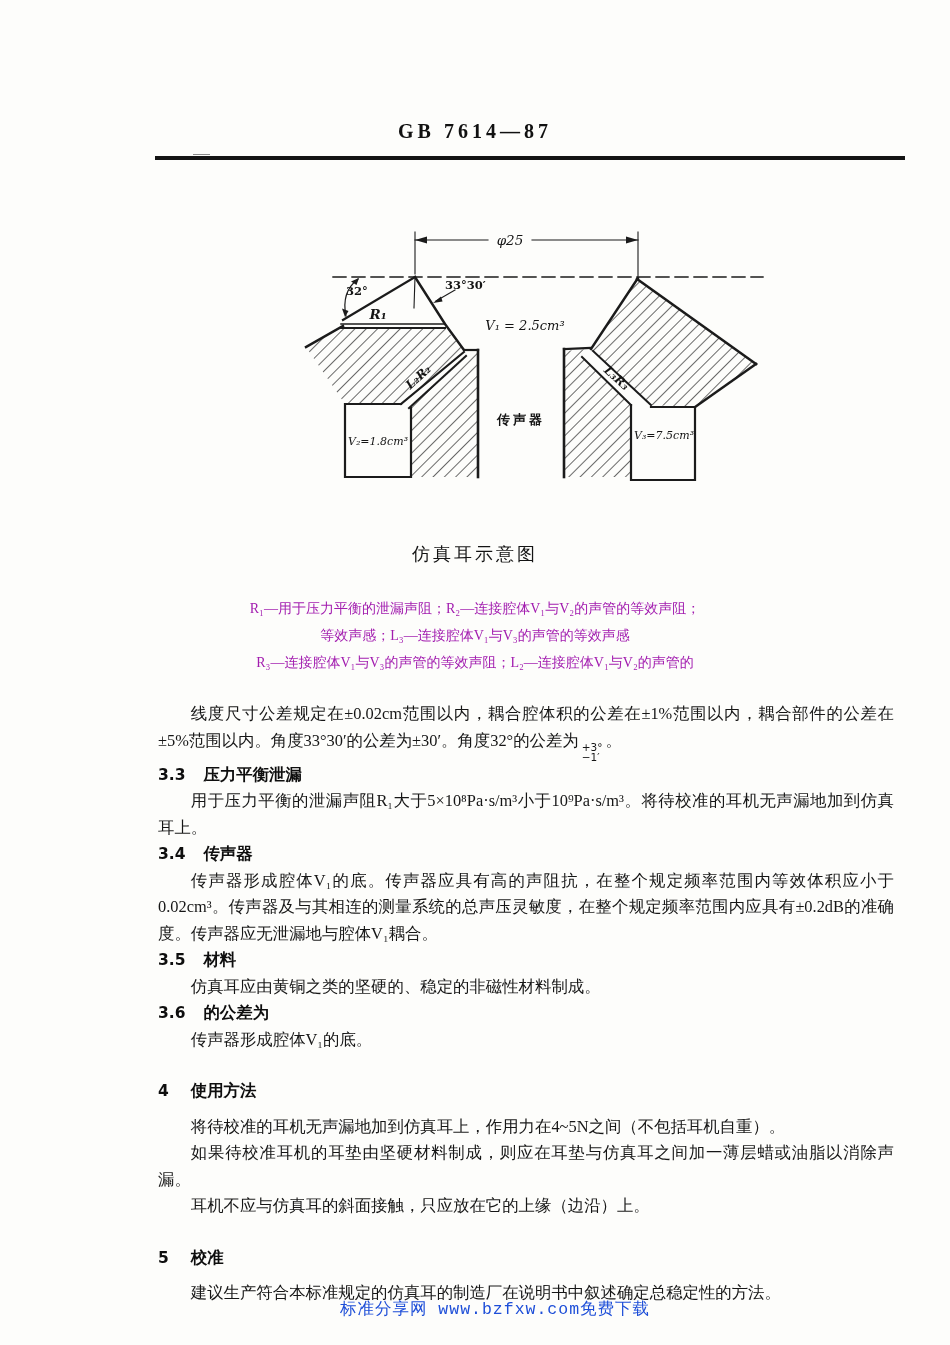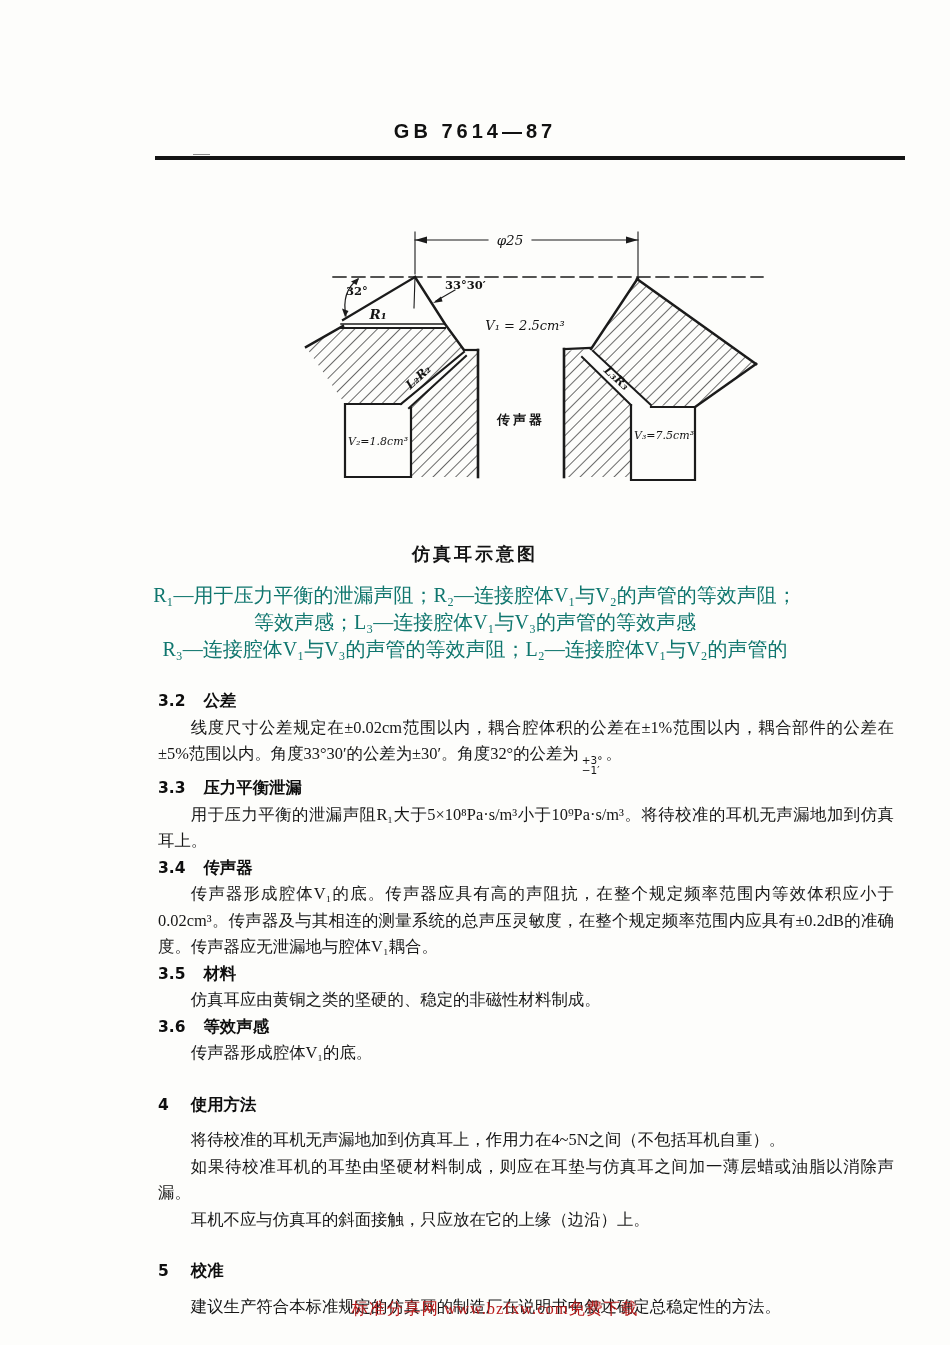--- a/index.html
+++ b/index.html
@@ -3,51 +3,51 @@
 <meta charset="utf-8">
 <style>
   html,body{margin:0;padding:0;background:#e8e8e8;}
   .page{
     position:relative;width:950px;height:1345px;margin:0 auto;
     background:#fdfdfb;color:#1c1c1c;overflow:hidden;
     font-family:"Liberation Serif","DejaVu Serif",serif;
   }
   .doc-header{
     padding-top:120px;text-align:center;
-    font-family:Liberation Sans, sans-serif;
+    font-family:Liberation Serif, serif;
     font-weight:bold;font-size:20px;letter-spacing:4px;color:#111;
   }
   .header-rule{margin:13px 45px 0 155px;height:4px;background:#141414;}
   .scan-artifact{position:absolute;left:193px;top:154px;width:17px;height:1px;background:#8a8a8a;}
   .figure-wrap{margin:0;padding:0;}
   .diagram-svg{display:block;margin:64px 0 0 278px;}
   .fig-caption{
-    margin-top:36px;text-align:center;font-size:18px;font-weight:700;
+    margin-top:36px;text-align:center;font-size:18px;font-weight:400;
     letter-spacing:3px;color:#141414;
   }
-  .fig-legend{margin-top:16px;text-align:center;font-size:20px;line-height:27px;color:#0f766e;}
+  .fig-legend{margin-top:29px;text-align:center;font-size:14px;line-height:27px;color:#a21caf;}
   .doc-body{
     margin:25px 56px 0 158px;font-size:16.4px;line-height:26.5px;
     text-align:justify;color:#161616;
   }
   .sec-head{font-weight:bold;color:#0e0e0e;}
   .sec-head .sec-num{display:inline-block;margin-right:18px;font-family:"DejaVu Sans",sans-serif;font-size:15.5px;}
   .sec-head.major{margin-top:25px;margin-bottom:9px;}
   .sec-head.major .sec-num{margin-right:22px;}
   .para{margin:0;text-indent:2em;}
   .tolstack{
     display:inline-flex;flex-direction:column;vertical-align:-5px;
     font-size:10.5px;line-height:10px;text-indent:0;margin:0 3px;
     font-family:"DejaVu Sans",sans-serif;
   }
   .tolstack span{display:block;}
   .footer-watermark{
     position:absolute;left:0;top:1298px;width:100%;text-align:center;
     padding-left:40px;box-sizing:border-box;
-    color:#b91c1c;font-size:16.5px;letter-spacing:1px;
+    color:#1d4ed8;font-size:16.5px;letter-spacing:1px;font-family:Liberation Mono, monospace;
   }
   
   .flbl{font-family:"DejaVu Serif",serif;fill:#141414;}
   .it{font-style:italic;}
   .bld{font-weight:bold;}
   .cjk{font-family:"Liberation Serif",serif;font-weight:600;letter-spacing:3px;}
 </style>
 </head>
 <body>
 
@@ -133,23 +133,20 @@
 
     <div class="fig-legend">
       <div>R₁—用于压力平衡的泄漏声阻；R₂—连接腔体V₁与V₂的声管的等效声阻；</div>
       <div>等效声感；L₃—连接腔体V₁与V₃的声管的等效声感</div>
       <div>R₃—连接腔体V₁与V₃的声管的等效声阻；L₂—连接腔体V₁与V₂的声管的</div>
     </div>
   </figure>
 
   <div class="doc-body">
 
-    <div class="sec-head">
-      <span class="sec-num">3.2</span><span>公差</span>
-    </div>
     <p class="para">
       <span>线度尺寸公差规定在±0.02cm范围以内，耦合腔体积的公差在±1%范围以内，耦合部件的公差在±5%范围以内。角度33°30′的公差为±30′。角度32°的公差为</span><span class="tolstack">
           <span>+3°</span>
           <span>−1′</span>
         </span><span>。</span>
     </p>
 
     <div class="sec-head">
       <span class="sec-num">3.3</span><span>压力平衡泄漏</span>
     </div>
@@ -159,21 +156,21 @@
       <span class="sec-num">3.4</span><span>传声器</span>
     </div>
     <p class="para">传声器形成腔体V₁的底。传声器应具有高的声阻抗，在整个规定频率范围内等效体积应小于0.02cm³。传声器及与其相连的测量系统的总声压灵敏度，在整个规定频率范围内应具有±0.2dB的准确度。传声器应无泄漏地与腔体V₁耦合。</p>
 
     <div class="sec-head">
       <span class="sec-num">3.5</span><span>材料</span>
     </div>
     <p class="para">仿真耳应由黄铜之类的坚硬的、稳定的非磁性材料制成。</p>
 
     <div class="sec-head">
-      <span class="sec-num">3.6</span><span>等效声感</span>
+      <span class="sec-num">3.6</span><span>的公差为</span>
     </div>
     <p class="para">传声器形成腔体V₁的底。</p>
 
     <div class="sec-head major">
       <span class="sec-num">4</span><span>使用方法</span>
     </div>
     <p class="para">将待校准的耳机无声漏地加到仿真耳上，作用力在4~5N之间（不包括耳机自重）。</p>
     <p class="para">如果待校准耳机的耳垫由坚硬材料制成，则应在耳垫与仿真耳之间加一薄层蜡或油脂以消除声漏。</p>
     <p class="para">耳机不应与仿真耳的斜面接触，只应放在它的上缘（边沿）上。</p>
 

